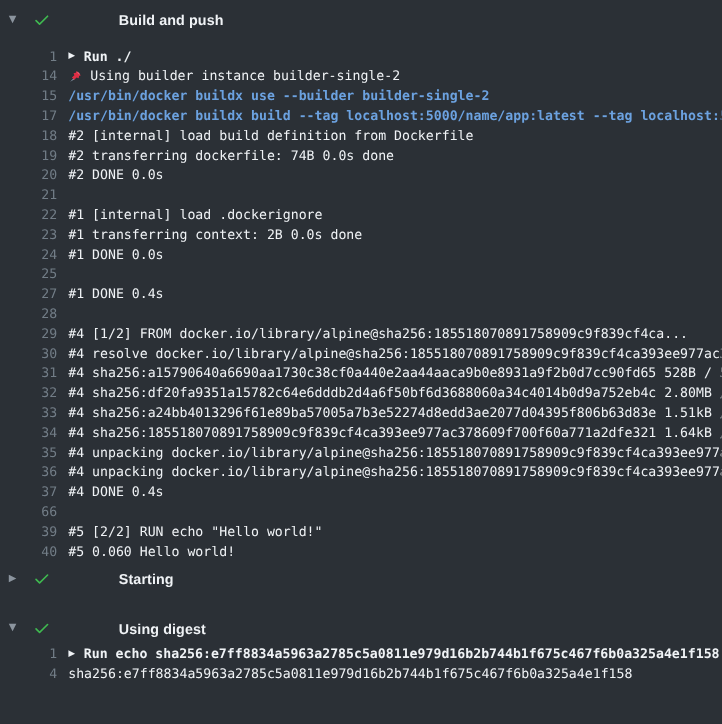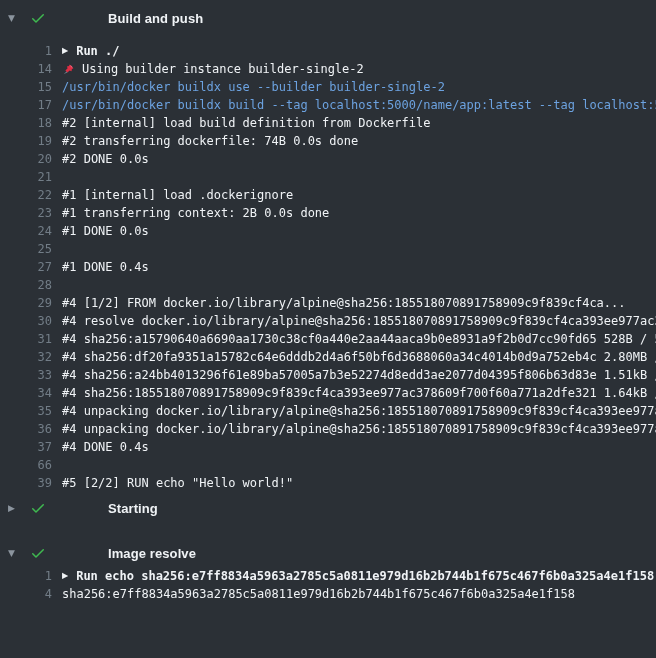--- a/index.html
+++ b/index.html
@@ -10,21 +10,21 @@
   .sec-header .tri{width:12px;font-size:9px;color:#8b949e;flex:none;text-align:left;
        font-family:"DejaVu Sans",sans-serif;}
   .sec-header .check{width:16px;height:16px;margin-left:10px;flex:none;display:flex;align-items:center;}
   .sec-header .sec-title{margin-left:14px;color:#f0f3f6;font-size:13px;font-weight:600;
        font-family:"Liberation Sans","DejaVu Sans",sans-serif;letter-spacing:.1px;padding-left:48px;}
   .sec-body{padding:12px 0 4px 0;}
   .sec-body.digest{padding:2px 0 0 0;}
   .log-line{height:18px;line-height:18px;display:flex;white-space:pre;font-size:12px;}
   .ln{width:52px;flex:none;text-align:right;color:#727d87;user-select:none;}
   .lc{margin-left:10px;flex:1;min-width:0;overflow:hidden;color:#f0f3f6;display:flex;align-items:center;white-space:pre;}
-  .lc.cmd{color:#6ca2e0;font-weight:normal;}
+  .lc.cmd{color:#6ca2e0;font-weight:bold;}
   .lc.group{font-weight:bold;}
   .run-tri{font-size:8px;margin-right:8px;color:#f0f3f6;font-family:"DejaVu Sans",sans-serif;}
   .emoji{width:13px;height:13px;margin-right:7px;flex:none;display:inline-flex;}
   .emoji svg{width:13px;height:13px;}
 </style>
 </head>
 <body>
 
 <div class="log-root" id="log-root">
   <section>
@@ -162,20 +162,24 @@
   <div class="log-line">
     <span class="ln">66</span>
     <span class="lc"><span></span></span>
   </div>
 
   <div class="log-line">
     <span class="ln">39</span>
     <span class="lc"><span>#5 [2/2] RUN echo "Hello world!"</span></span>
   </div>
 
+  <div class="log-line">
+    <span class="ln">40</span>
+    <span class="lc"><span>#5 0.060 Hello world!</span></span>
+  </div>
 </div>
   </section>
 
   <section>
     <div class="sec-header">
       <span class="tri">▶</span>
       <span class="check">
         <svg viewBox="0 0 16 16" width="16" height="16" aria-hidden="true">
           <path fill="#3fb950" d="M13.78 4.22a.75.75 0 0 1 0 1.06l-7.25 7.25a.75.75 0 0 1-1.06 0L2.22 9.28a.75.75 0 0 1 1.06-1.06L6 10.94l6.72-6.72a.75.75 0 0 1 1.06 0Z"></path>
         </svg>
@@ -186,21 +190,21 @@
   </section>
 
   <section>
     <div class="sec-header" style="margin-top: 21px;">
       <span class="tri">▼</span>
       <span class="check">
         <svg viewBox="0 0 16 16" width="16" height="16" aria-hidden="true">
           <path fill="#3fb950" d="M13.78 4.22a.75.75 0 0 1 0 1.06l-7.25 7.25a.75.75 0 0 1-1.06 0L2.22 9.28a.75.75 0 0 1 1.06-1.06L6 10.94l6.72-6.72a.75.75 0 0 1 1.06 0Z"></path>
         </svg>
       </span>
-      <span class="sec-title">Image resolve</span>
+      <span class="sec-title">Using digest</span>
     </div>
     <div class="sec-body digest">
   <div class="log-line">
     <span class="ln">1</span>
     <span class="lc group"><span class="run-tri">▶</span><span>Run echo sha256:e7ff8834a5963a2785c5a0811e979d16b2b744b1f675c467f6b0a325a4e1f158</span></span>
   </div>
 
   <div class="log-line">
     <span class="ln">4</span>
     <span class="lc"><span>sha256:e7ff8834a5963a2785c5a0811e979d16b2b744b1f675c467f6b0a325a4e1f158</span></span>

